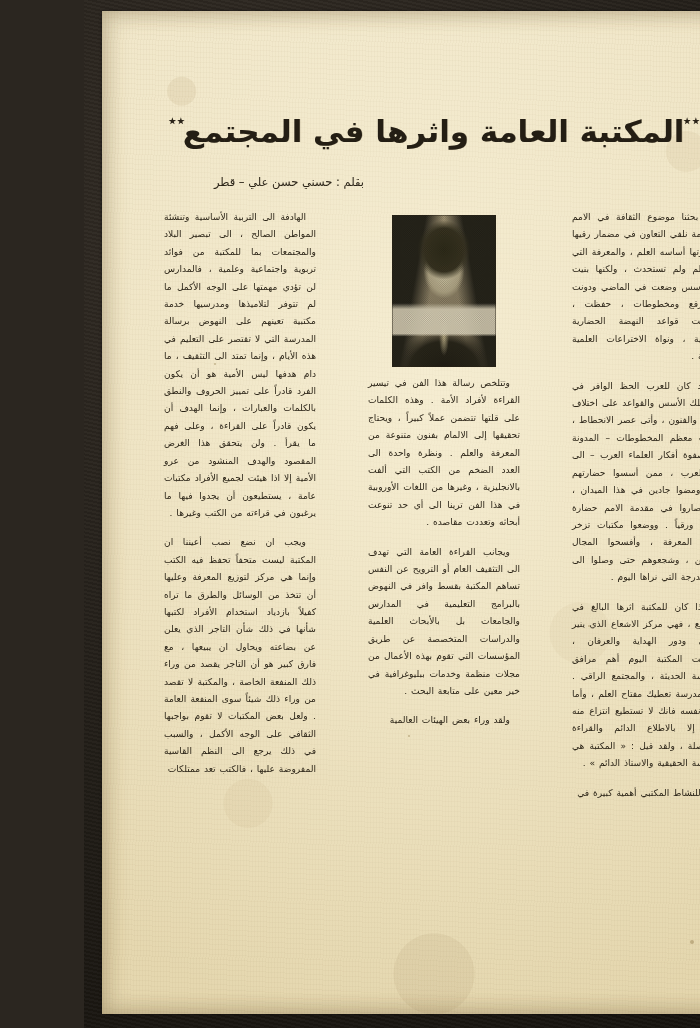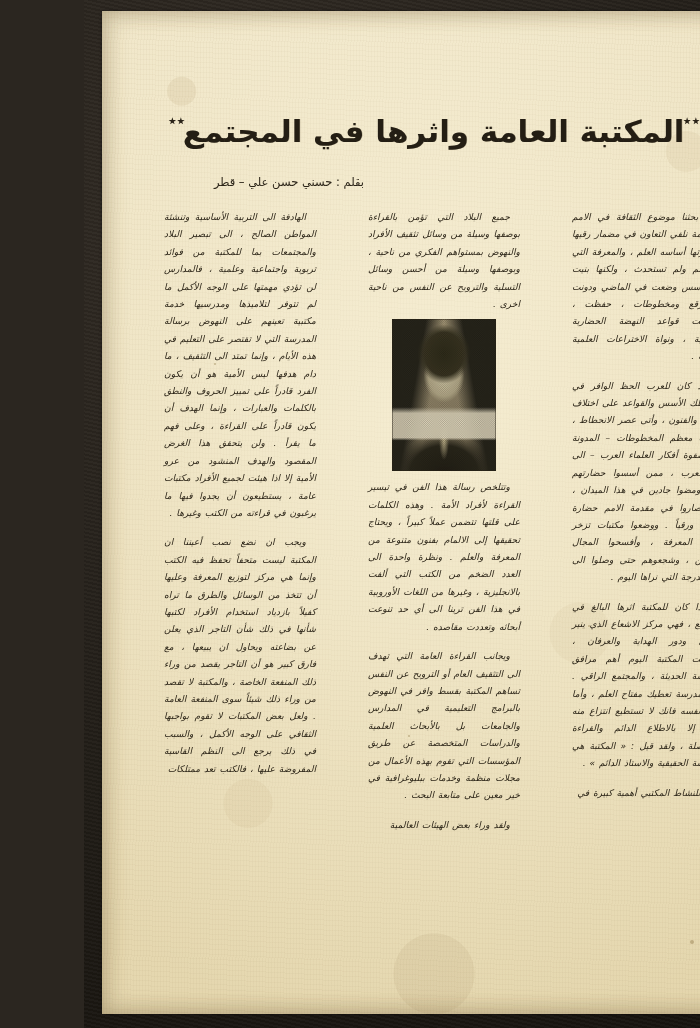--- a/index.html
+++ b/index.html
@@ -117,21 +117,20 @@
     line-height: 17.4px;
     color: #2c2518;
     text-align: justify;
     text-align-last: right;
     word-spacing: 1px;
     letter-spacing: 0px;
   }
   .col p {
     margin: 0 0 0 0;
     text-indent: 10px;
-    font-style: italic;
   }
   .col p + p { margin-top: 12px; }
 
   
   #portrait-wrap {
     width: 104px;
     height: 152px;
     margin: 6px auto 8px auto;
     position: relative;
   }
@@ -217,21 +216,20 @@
     <div id="columns">
 
       <div class="col">
         <p>اذا بحثنا موضوع الثقافة في الامم المتقدمة نلفي التعاون في مضمار رقيها وحضارتها أساسه العلم ، والمعرفة التي لم بقلم ولم تستحدث ، ولكنها بنيت على أسس وضعت في الماضي ودونت في رقع ومخطوطات ، حفظت ، فأصبحت قواعد النهضة الحضارية التقدمية ، ونواة الاختراعات العلمية الحديثة .</p>
         <p>ولقد كان للعرب الحظ الوافر في وضع تلك الأسس والقواعد على اختلاف العلوم والفنون ، وأتى عصر الانحطاط ، فقبرت معظم المخطوطات – المدونة فيها صفوة أفكار العلماء العرب – الى غير العرب ، ممن أسسوا حضارتهم عليها ومضوا جادين في هذا الميدان ، حتى صاروا في مقدمة الامم حضارة وتقدماً ورقياً . ووضعوا مكتبات تزخر بألوان المعرفة ، وأفسحوا المجال للباحثين ، وشجعوهم حتى وصلوا الى هذه الدرجة التي نراها اليوم .</p>
         <p>ولهذا كان للمكتبة اثرها البالغ في المجتمع ، فهي مركز الاشعاع الذي ينير العقول ودور الهداية والعرفان ، وأصبحت المكتبة اليوم أهم مرافق المدرسة الحديثة ، والمجتمع الراقي . لأن المدرسة تعطيك مفتاح العلم ، وأما العلم نفسه فانك لا تستطيع انتزاع منه مبلغاً إلا بالاطلاع الدائم والقراءة المتواصلة ، ولقد قيل : « المكتبة هي المدرسة الحقيقية والاستاذ الدائم » .</p>
         <p>إن للنشاط المكتبي أهمية كبيرة في</p>
       </div>
 
       <div class="col">
-        <p>جميع البلاد التي تؤمن بالقراءة بوصفها وسيلة من وسائل تثقيف الأفراد والنهوض بمستواهم الفكري من ناحية ، وبوصفها وسيلة من أحسن وسائل التسلية والترويح عن النفس من ناحية اخرى .</p>
         <div id="portrait-wrap">
           <div id="portrait"></div>
           <div id="portrait-halftone"></div>
           <div id="portrait-border"></div>
         </div>
         <p>وتتلخص رسالة هذا الفن في تيسير القراءة لأفراد الأمة . وهذه الكلمات على قلتها تتضمن عملاً كبيراً ، ويحتاج تحقيقها إلى الالمام بفنون متنوعة من المعرفة والعلم . ونظرة واحدة الى العدد الضخم من الكتب التي ألفت بالانجليزية ، وغيرها من اللغات الأوروبية في هذا الفن ترينا الى أي حد تنوعت أبحاثه وتعددت مقاصده .</p>
         <p>ويجانب القراءة العامة التي تهدف الى التثقيف العام أو الترويح عن النفس تساهم المكتبة بقسط وافر في النهوض بالبرامج التعليمية في المدارس والجامعات بل بالأبحاث العلمية والدراسات المتخصصة عن طريق المؤسسات التي تقوم بهذه الأعمال من مجلات منظمة وخدمات ببليوغرافية في خير معين على متابعة البحث .</p>
         <p>ولقد وراء بعض الهيئات العالمية</p>
       </div>
 

